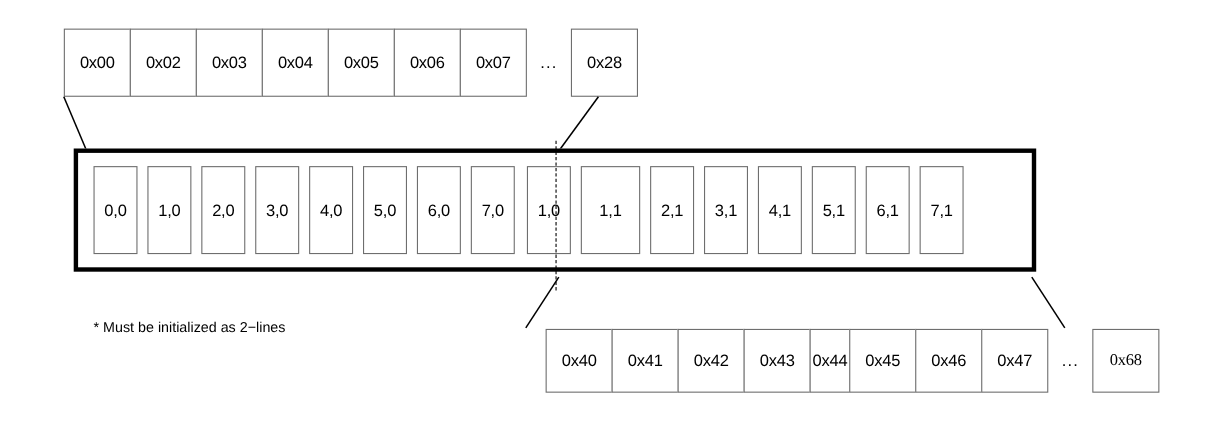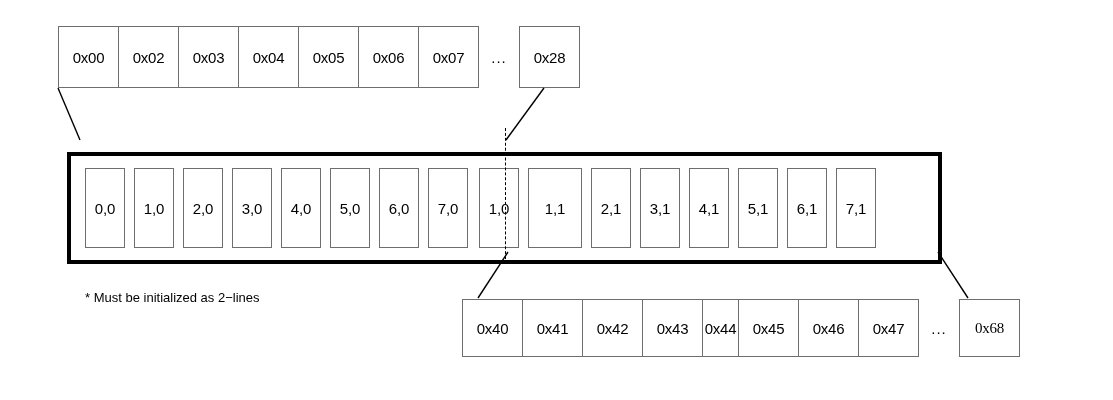--- a/index.html
+++ b/index.html
@@ -119,21 +119,21 @@
   </div>
 
   <svg class="connector" style="left:56px; top:86px; width:30px; height:56px;" width="30" height="56">
     <line x1="2" y1="2" x2="24" y2="54"></line>
   </svg>
 
   <svg class="connector" style="left:500px; top:86px; width:46px; height:56px;" width="46" height="56">
     <line x1="44" y1="2" x2="6" y2="54"></line>
   </svg>
 
-  <div id="big-box" style="left:67px; top:152px; width:875px; height:112px;">
+  <div id="big-box" style="left:67px; top:135px; width:875px; height:112px;">
     <div id="big-box-inner" style="padding:0 14px;">
 
       <div class="word-cell" style="width:40px;height:80px;margin-right:9px;">0,0</div>
       <div class="word-cell" style="width:40px;height:80px;margin-right:9px;">1,0</div>
       <div class="word-cell" style="width:40px;height:80px;margin-right:9px;">2,0</div>
       <div class="word-cell" style="width:40px;height:80px;margin-right:9px;">3,0</div>
       <div class="word-cell" style="width:40px;height:80px;margin-right:9px;">4,0</div>
       <div class="word-cell" style="width:40px;height:80px;margin-right:9px;">5,0</div>
       <div class="word-cell" style="width:40px;height:80px;margin-right:9px;">6,0</div>
       <div class="word-cell" style="width:40px;height:80px;margin-right:11px;">7,0</div>
@@ -154,21 +154,21 @@
   <svg class="connector" style="left:474px; top:250px; width:38px; height:50px;" width="38" height="50">
     <line x1="34" y1="2" x2="4" y2="48"></line>
   </svg>
 
   <svg class="connector" style="left:936px; top:250px; width:36px; height:50px;" width="36" height="50">
     <line x1="2" y1="2" x2="32" y2="48"></line>
   </svg>
 
   <div id="footnote" style="left:85px; top:290px;">* Must be initialized as 2−lines</div>
 
-  <div class="addr-row" id="bottom-row" style="left:462px; top:299px; height:58px;">
+  <div class="addr-row" id="bottom-row" style="left:496px; top:299px; height:58px;">
     <div class="addr-cell" style="width:61px;">0x40</div>
     <div class="addr-cell" style="width:61px;">0x41</div>
     <div class="addr-cell" style="width:61px;">0x42</div>
     <div class="addr-cell" style="width:61px;">0x43</div>
     <div class="addr-cell" style="width:37px;">0x44</div>
     <div class="addr-cell" style="width:61px;">0x45</div>
     <div class="addr-cell" style="width:61px;">0x46</div>
     <div class="addr-cell" style="width:61px;">0x47</div>
     <div class="addr-gap" style="width:40px;">...</div>
     <div class="addr-cell detached" style="width:61px;font-family:Liberation Serif, serif;">0x68</div>

